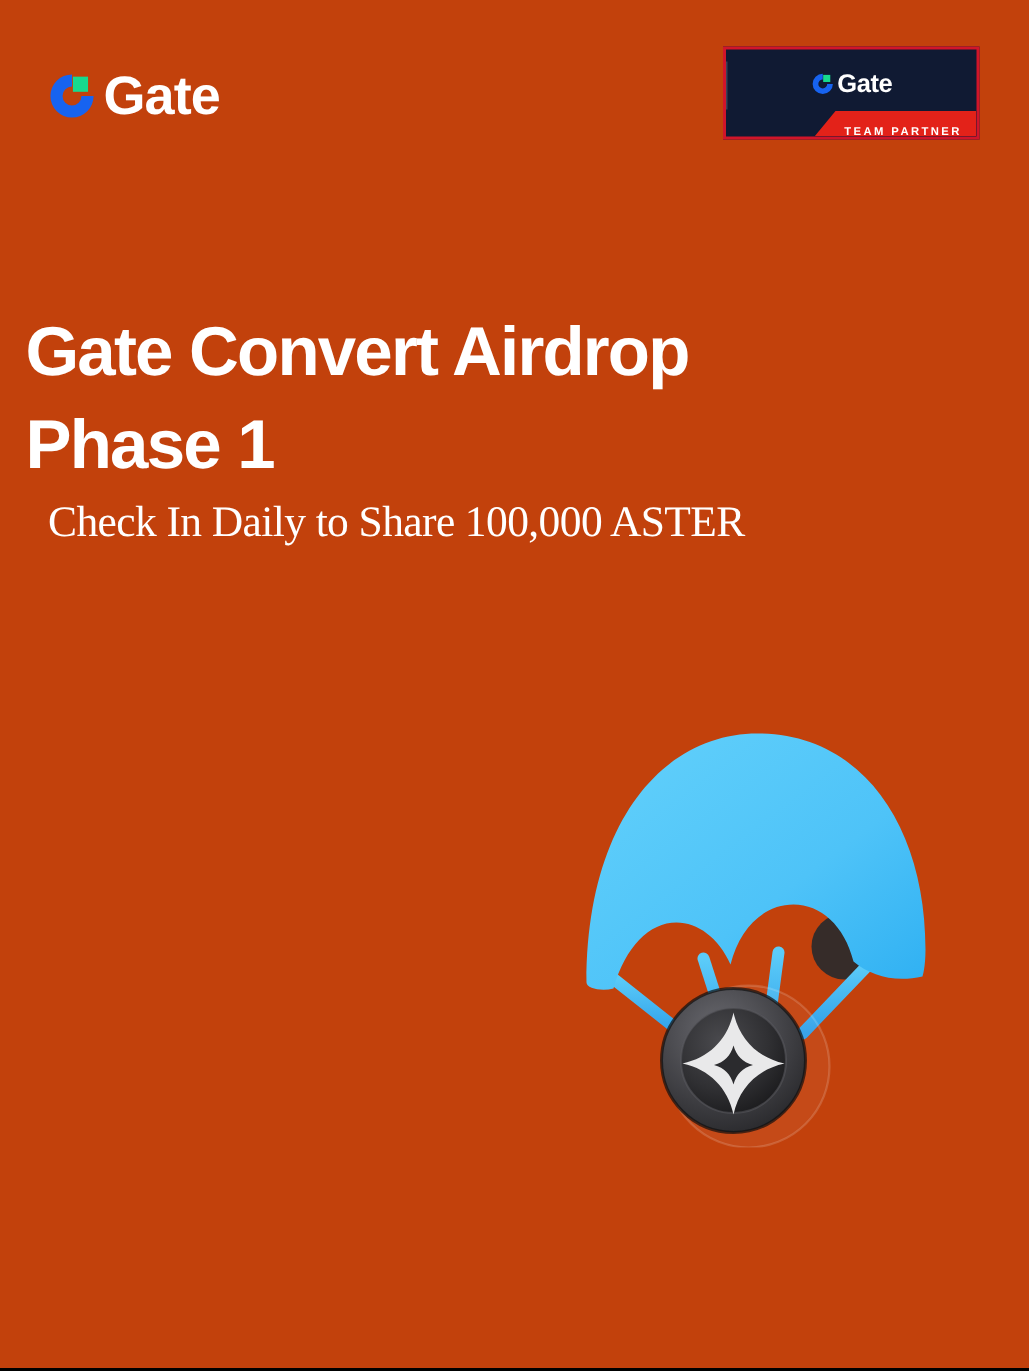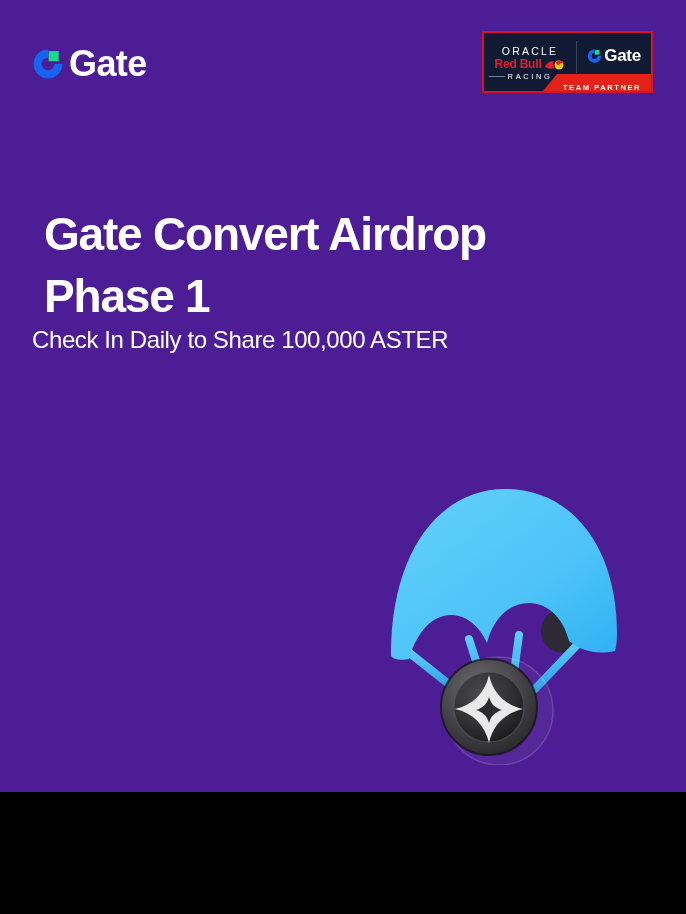--- a/index.html
+++ b/index.html
@@ -9,22 +9,22 @@
   }
   body {
     width: 686px;
     height: 914px;
     overflow: hidden;
     font-family: "Liberation Sans", sans-serif;
   }
   #banner {
     position: relative;
     width: 686px;
-    height: 792px;
-    background: #4c1d95;
+    height: 912px;
+    background: #c2410c;
     overflow: hidden;
   }
 
   
   #brand-logo {
     position: absolute;
     left: 32px;
     top: 44px;
     display: flex;
     align-items: center;
@@ -147,41 +147,42 @@
     font-size: 7.5px;
     font-weight: 700;
     letter-spacing: 1.6px;
     line-height: 1;
     padding-left: 10px;
   }
 
   
   #headline {
     position: absolute;
-    left: 44px;
+    left: 17px;
     top: 160px;
     width: 540px;
     color: #ffffff;
     font-size: 46px;
     font-weight: 700;
     line-height: 1.34;
     letter-spacing: -1.2px;
     white-space: pre-line;
     margin-top: 44px;
   }
   #subheadline {
     position: absolute;
     left: 32px;
     top: 302px;
     width: 600px;
     color: #ffffff;
-    font-size: 24px;
+    font-size: 29px;
     font-weight: 400;
     line-height: 1.2;
     letter-spacing: -0.4px;
+    font-family: Liberation Serif, serif;
   }
 
   
   #parachute-illustration {
     position: absolute;
     left: 383px;
     top: 483px;
     width: 242px;
     height: 282px;
   }
@@ -197,38 +198,20 @@
       <svg viewBox="0 0 32 34" xmlns="http://www.w3.org/2000/svg">
         <path d="M16 2.6 A14.4 14.4 0 1 0 30.4 17 L22.3 17 A6.3 6.3 0 1 1 16 10.7 Z" fill="#1763f0"></path>
         <rect x="16.6" y="4.1" width="10.1" height="10.1" fill="#17da8e"></rect>
       </svg>
     </span>
     <span class="wordmark">Gate</span>
   </div>
 
   <div id="partner-badge">
     <div class="badge-inner">
-      <div class="badge-left">
-        <div class="oracle-txt">ORACLE</div>
-        <div class="redbull-row">
-          <span class="redbull-txt">Red Bull</span>
-          <span class="bull-glyph">
-            <svg viewBox="0 0 44 24" xmlns="http://www.w3.org/2000/svg">
-              <circle cx="30" cy="12" r="9" fill="#f5c518"></circle>
-              <path d="M2 15 C6 7 13 3 20 5 C17 9 18 14 22 17 C16 21 7 20 2 15 Z" fill="#e02030"></path>
-              <path d="M24 6 C29 2 37 3 41 8 C36 7 31 9 29 13 C26 11 24 9 24 6 Z" fill="#e02030"></path>
-            </svg>
-          </span>
-        </div>
-        <div class="racing-line">
-          <span class="rule"></span>
-          <span class="racing-txt">RACING</span>
-          <span class="rule"></span>
-        </div>
-      </div>
       <div class="badge-divider"></div>
       <div class="badge-right">
         <div class="badge-gate">
           <span class="mark">
             <svg viewBox="0 0 32 34" xmlns="http://www.w3.org/2000/svg">
               <path d="M16 2.6 A14.4 14.4 0 1 0 30.4 17 L22.3 17 A6.3 6.3 0 1 1 16 10.7 Z" fill="#1763f0"></path>
               <rect x="16.6" y="4.1" width="10.1" height="10.1" fill="#17da8e"></rect>
             </svg>
           </span>
           <span class="wordmark">Gate</span>

